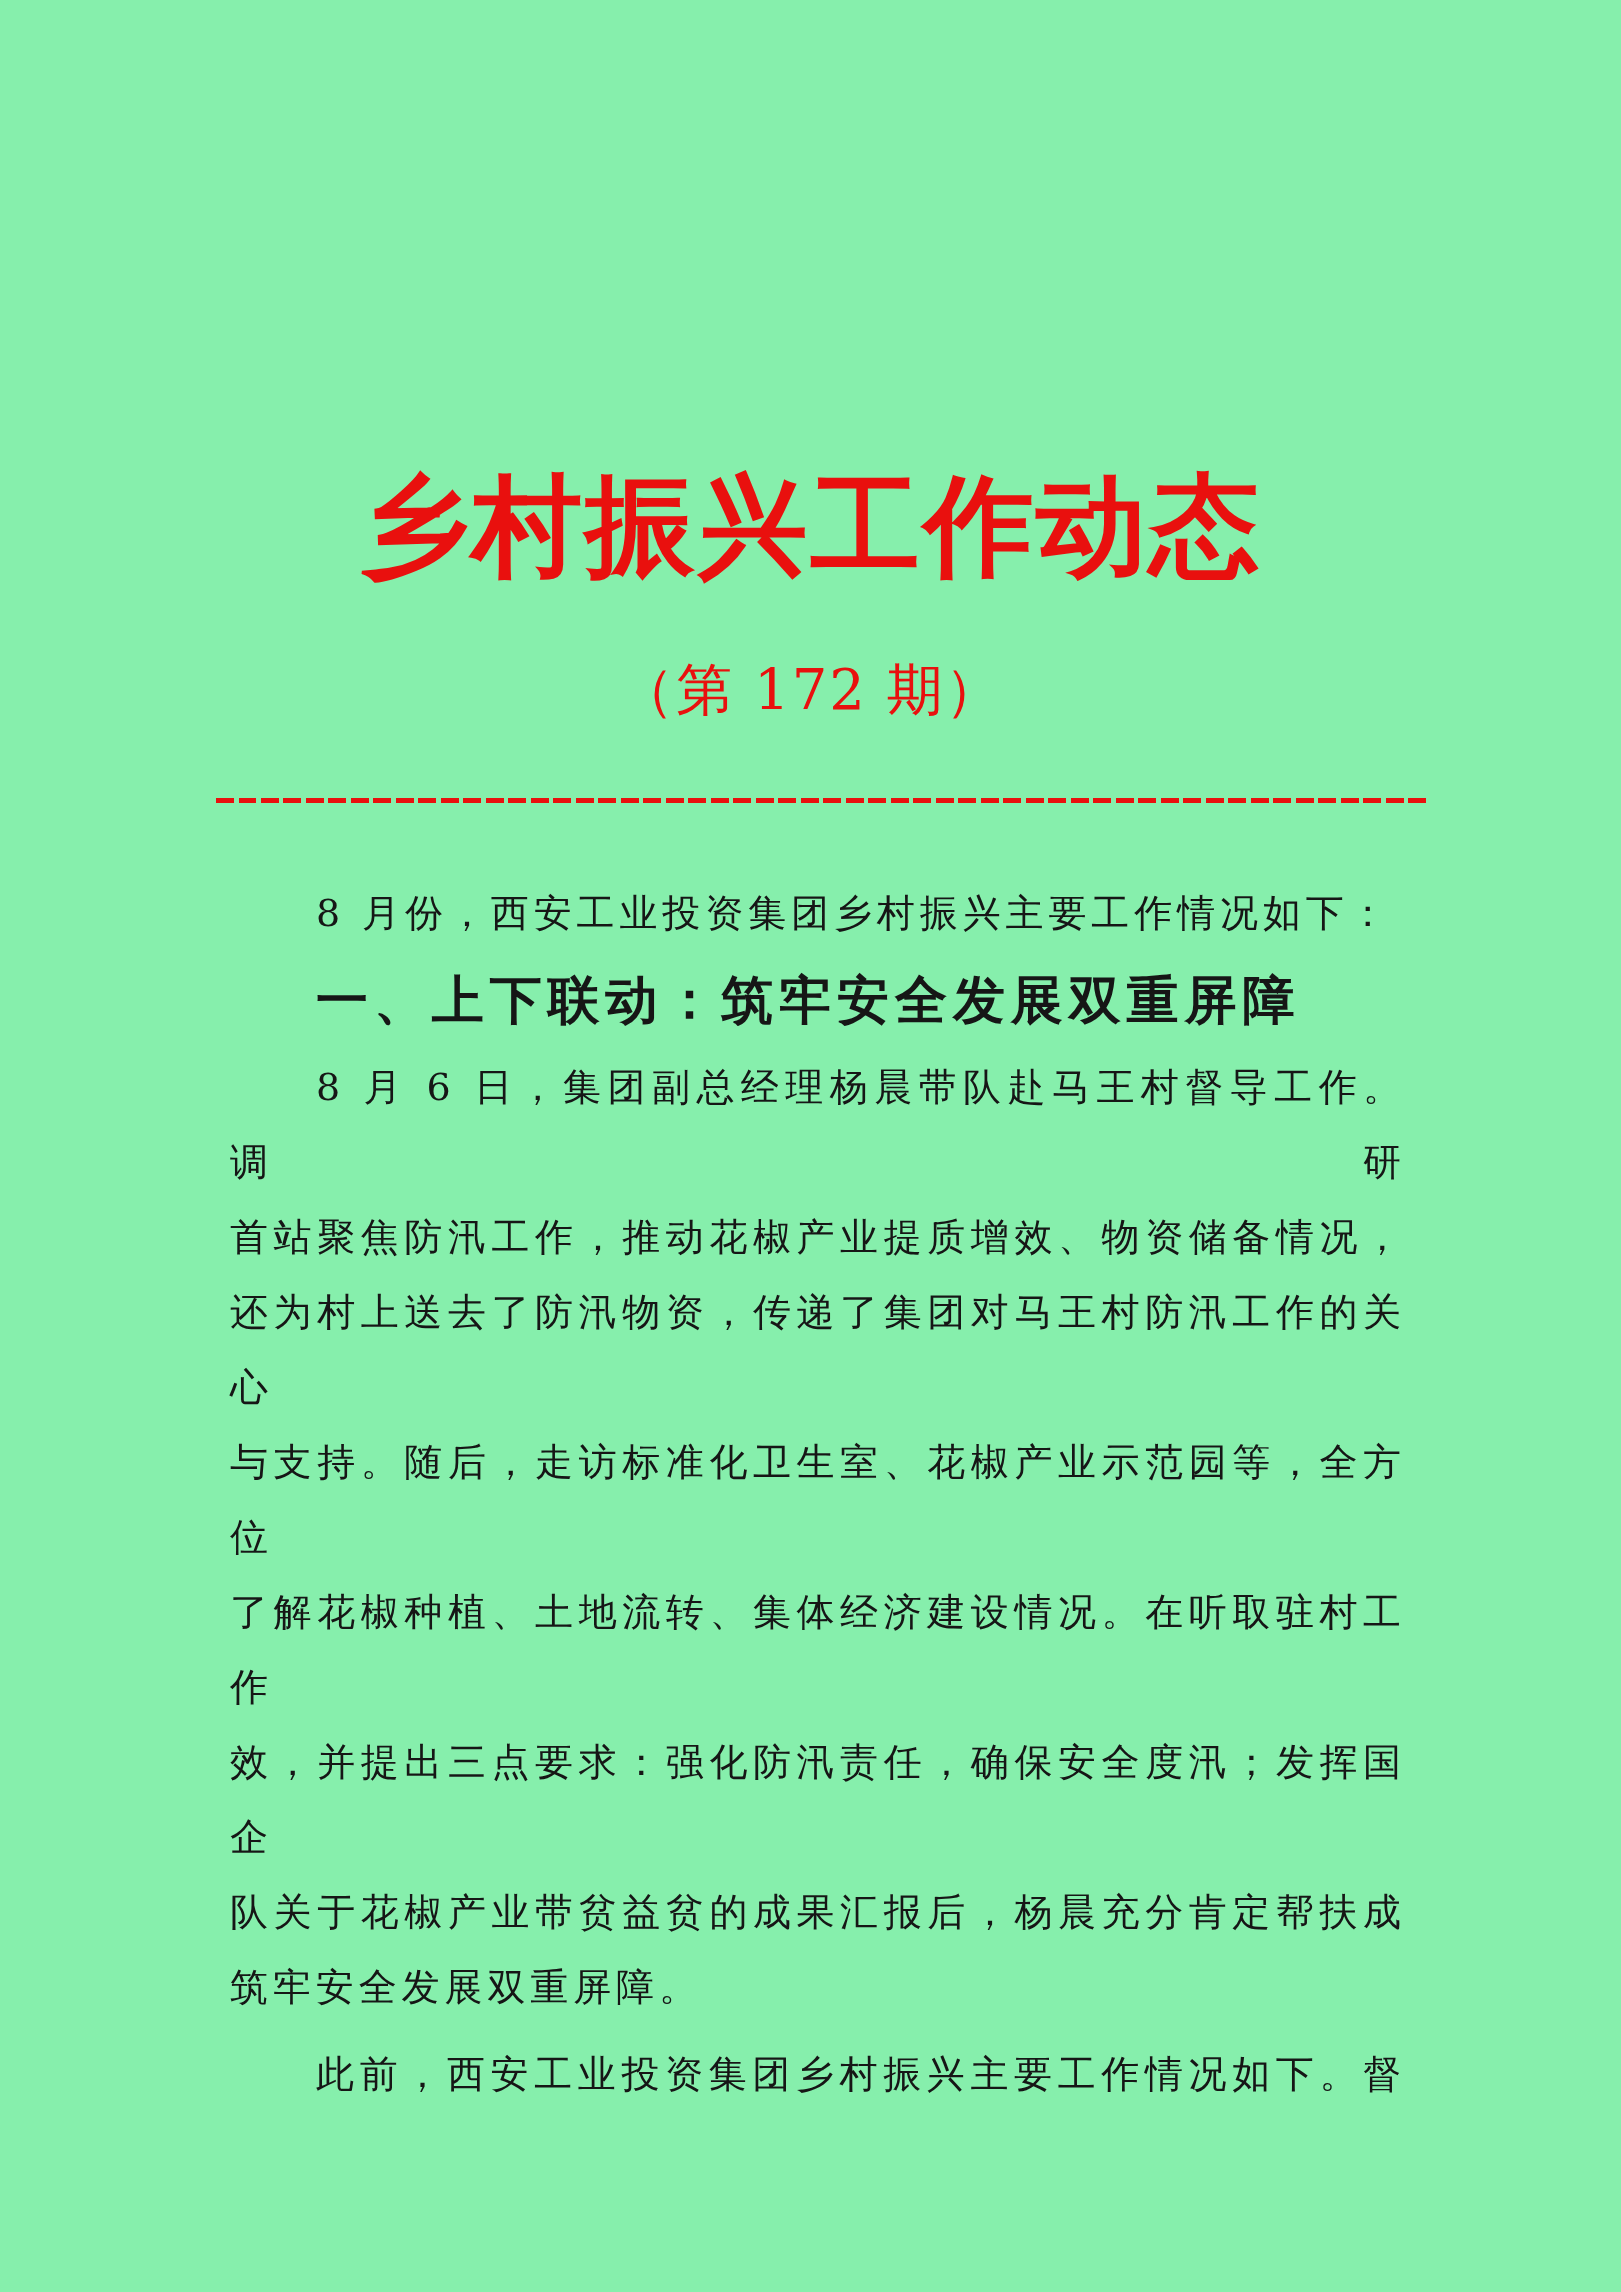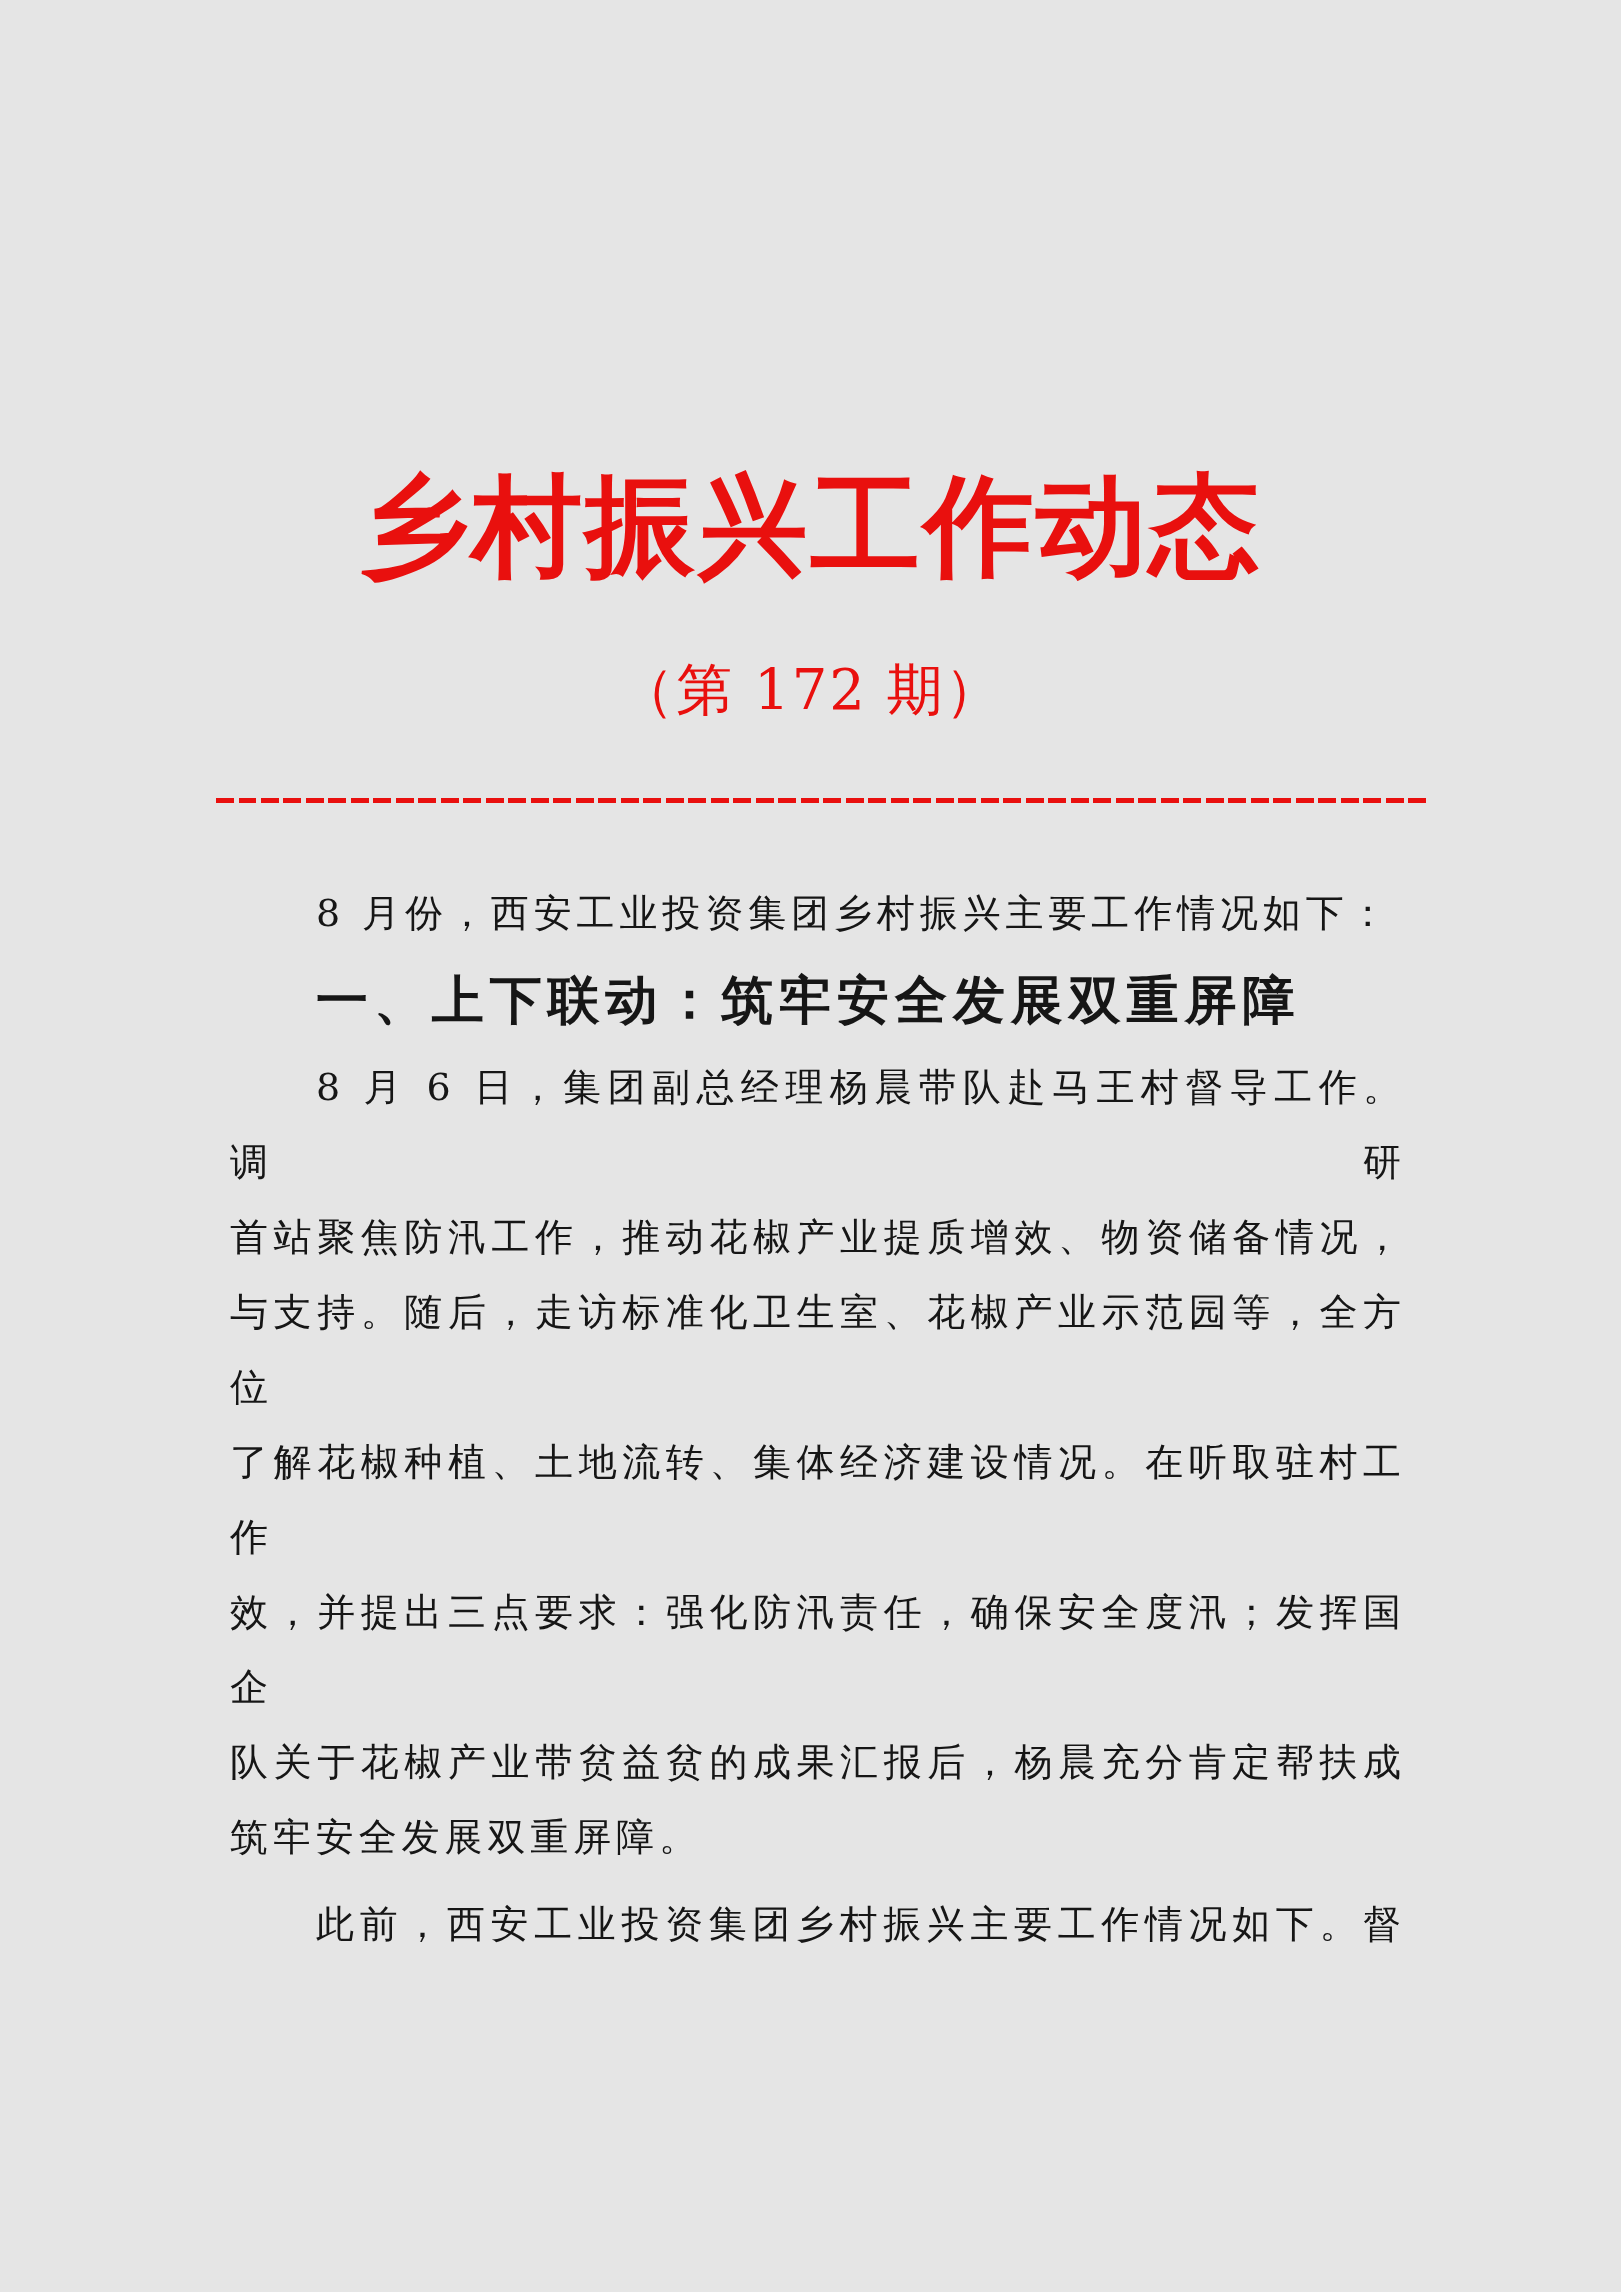--- a/index.html
+++ b/index.html
@@ -4,21 +4,21 @@
 <style>
   :root{
     --red:#e9100e;
     --ink:#161616;
   }
   html,body{margin:0;padding:0;background:#ffffff;}
   .page{
     position:relative;
     width:1621px;
     height:2293px;
-    background:#e5e5e5;
+    background:#86efac;
     overflow:hidden;
     font-family:"DejaVu Serif", serif;
   }
   .masthead-title{
     position:absolute;
     top:459px; left:0; width:100%;
     text-align:center;
     color:var(--red);
     font-weight:bold;
     font-size:110px;
@@ -74,20 +74,21 @@
   <div class="doc-body">
       <div class="para">
         <div class="line indent">8 月份，西安工业投资集团乡村振兴主要工作情况如下：</div>
       </div>
       <div class="para heading">
         <div class="line indent">一、上下联动：筑牢安全发展双重屏障</div>
       </div>
       <div class="para">
         <div class="line fill indent">8 月 6 日，集团副总经理杨晨带队赴马王村督导工作。调研</div>
         <div class="line fill">首站聚焦防汛工作，推动花椒产业提质增效、物资储备情况，</div>
+        <div class="line fill">还为村上送去了防汛物资，传递了集团对马王村防汛工作的关心</div>
         <div class="line fill">与支持。随后，走访标准化卫生室、花椒产业示范园等，全方位</div>
         <div class="line fill">了解花椒种植、土地流转、集体经济建设情况。在听取驻村工作</div>
         <div class="line fill">效，并提出三点要求：强化防汛责任，确保安全度汛；发挥国企</div>
         <div class="line fill">队关于花椒产业带贫益贫的成果汇报后，杨晨充分肯定帮扶成</div>
         <div class="line">筑牢安全发展双重屏障。</div>
       </div>
       <div class="para">
         <div class="line fill indent">此前，西安工业投资集团乡村振兴主要工作情况如下。督</div>
       </div>
     </div>

